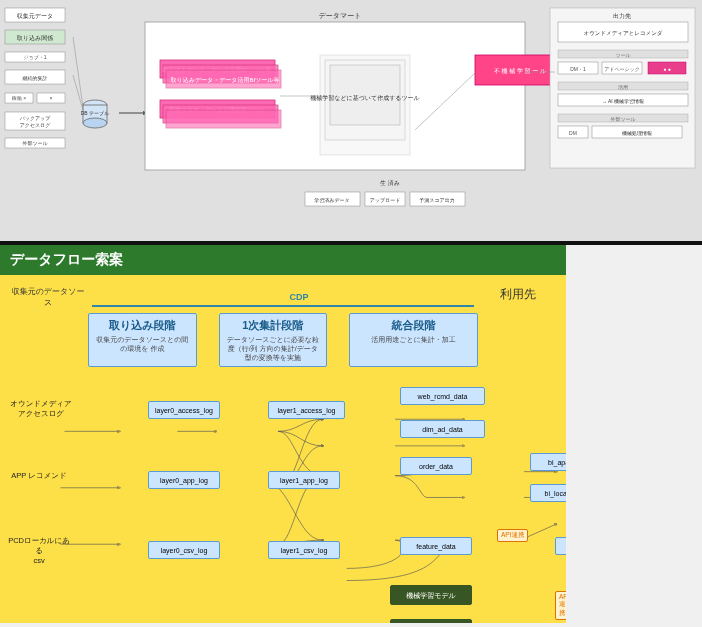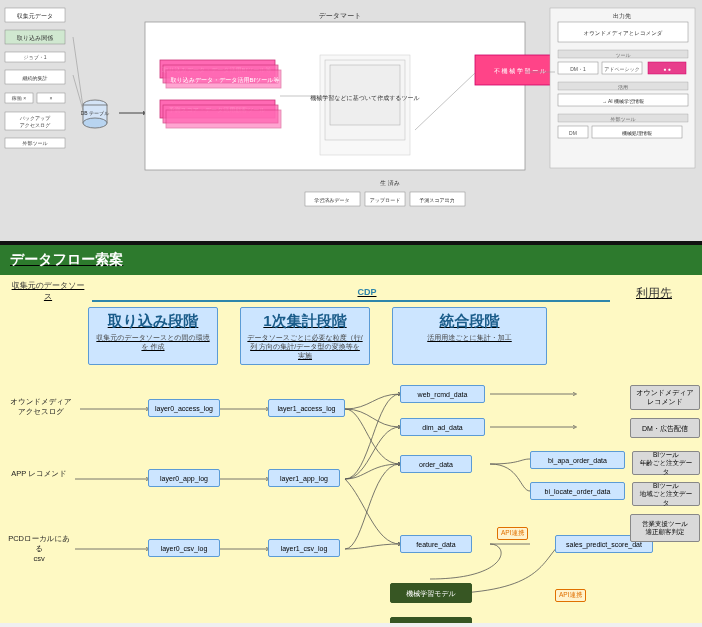--- a/index.html
+++ b/index.html
@@ -10,26 +10,25 @@
       width: 702px;
       height: 245px;
       background: #e8e8e8;
       position: relative;
       overflow: hidden;
       border-bottom: 4px solid #111;
     }
 
     
     .bottom-section {
-      width: 702px;
+      width: 566px;
       height: 378px;
-      background: #fef9c3;
+      background: #fde047;
       position: relative;
       overflow: hidden;
-      text-decoration: underline;
     }
 
     .title-bar {
       background: #2d7a2d;
       color: white;
       font-size: 14px;
       font-weight: bold;
       padding: 6px 10px;
       width: 100%;
     }
@@ -64,21 +63,21 @@
       text-align: center;
     }
     .phase-box.integrated {
       background: #cce5ff;
       border-color: #5b9bd5;
       width: 155px;
       margin-left: 16px;
     }
 
     .phase-title {
-      font-size: 15px;
+      font-size: 11px;
       font-weight: bold;
       color: #1a5c8a;
     }
     .phase-desc {
       font-size: 7px;
       color: #444;
       margin-top: 2px;
       line-height: 1.3;
     }
 
@@ -252,21 +251,21 @@
     <line x1="525" y1="72" x2="555" y2="72" stroke="#888" stroke-width="0.5"></line>
   </svg>
 </div>
 
 <div class="bottom-section">
 
   <div class="title-bar">
     <span>データフロー索案</span>
   </div>
 
-  <div style="display:flex; padding: 3px 8px; gap:4px; margin-top:2px; align-items:flex-end;">
+  <div style="display:flex; padding: 3px 8px; gap:4px; margin-top:8px; align-items:flex-start;">
     <div class="col-label sources">
       <span style="font-size:8px; color:#333;">収集元のデータソース</span>
     </div>
     <div style="flex:1; text-align:center; border-bottom:2px solid #2e86ab; padding-bottom:1px;">
       <span style="font-size:9px; color:#2e86ab; font-weight:bold;padding-left:32px;">CDP</span>
     </div>
     <div class="col-label usage">
       <span style="font-size:12px; color:#333;">利用先</span>
     </div>
   </div>

